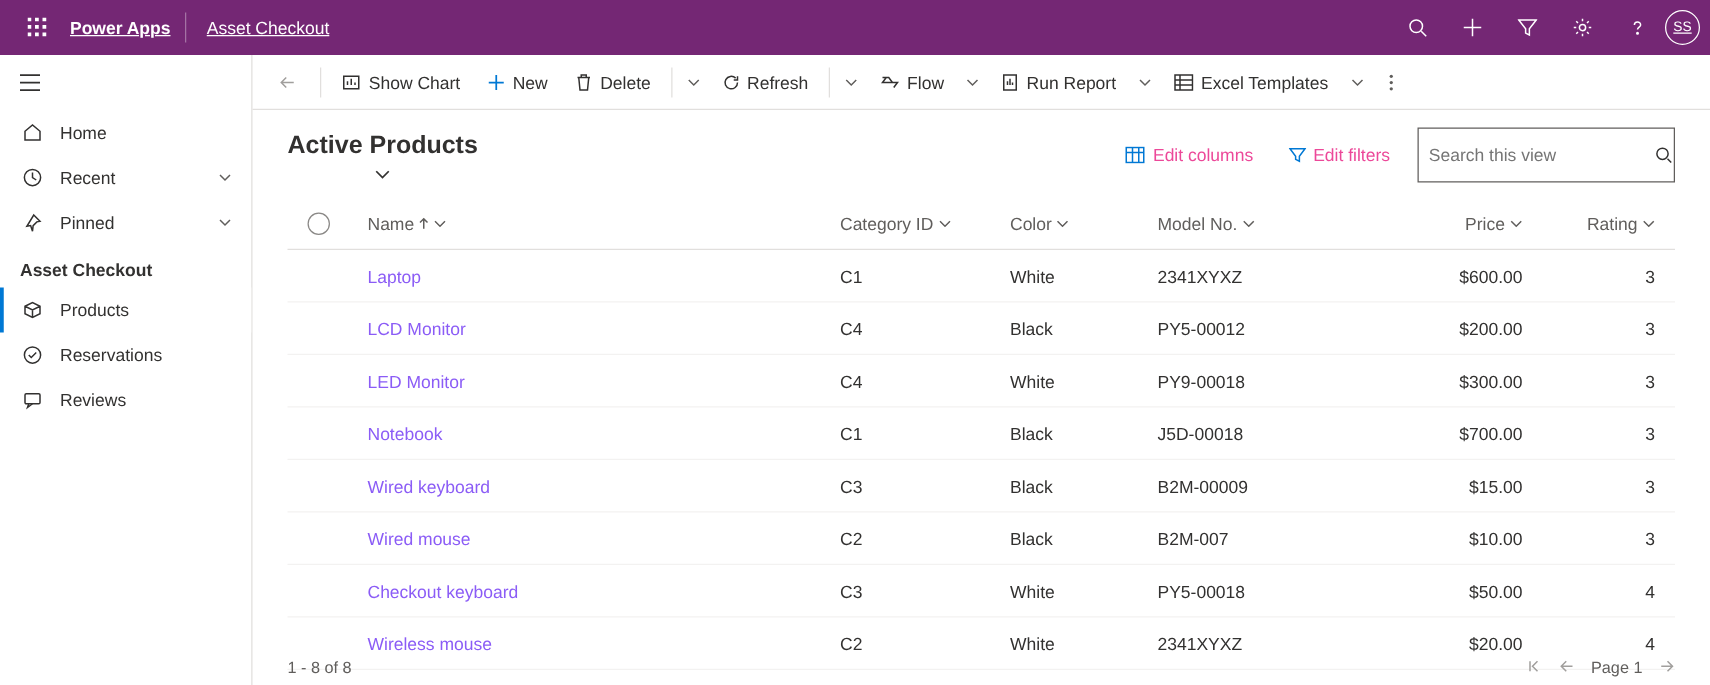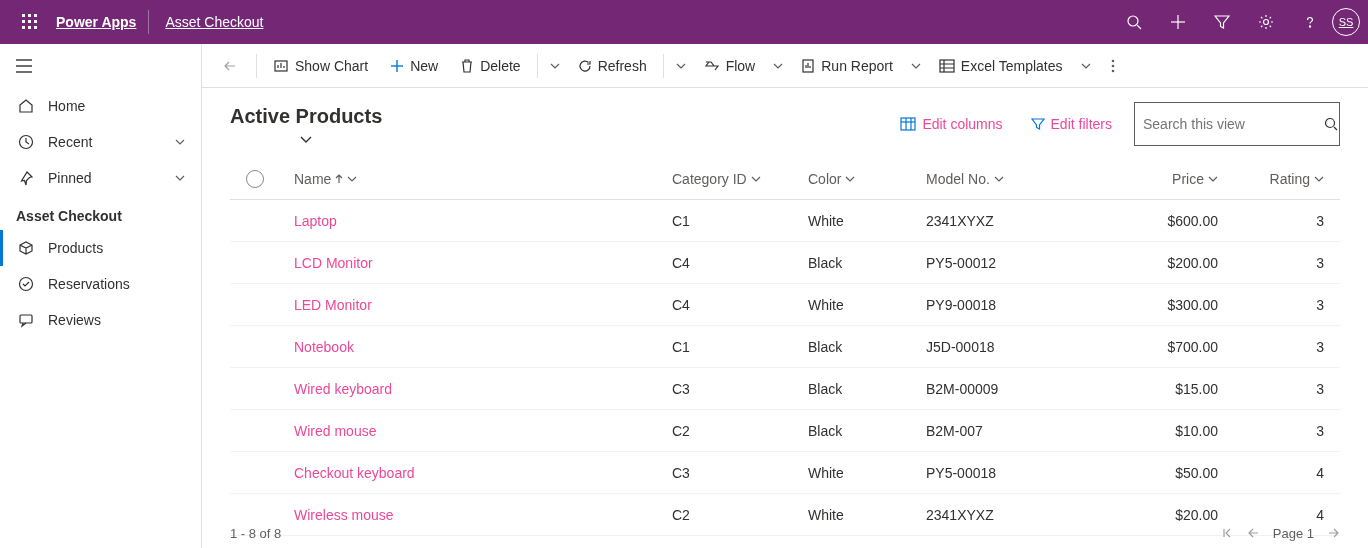--- a/index.html
+++ b/index.html
@@ -49,21 +49,21 @@
 .row { height:42px; border-bottom:1px solid #f3f2f1; display:flex; align-items:center; }
 .col-check { width:50px; display:flex; justify-content:center; }
 .col-name { width:392px; padding-left:14px; }
 .col-cat { width:136px; }
 .col-color { width:118px; }
 .col-model { width:188px; }
 .col-price { width:130px; text-align:right; padding-right:26px; }
 .col-rating { flex:1; text-align:right; padding-right:16px; }
 .thead .col-price, .thead .col-rating { justify-content:flex-end; }
 .th { color:#605e5c; font-size:14px; display:flex; align-items:center; gap:4px; cursor:pointer; }
-.link { color:#ec4899; cursor:pointer; }
+.link { color:#8b5cf6; cursor:pointer; }
 .circle-check { width:18px; height:18px; border:1px solid #8a8886; border-radius:50%; }
 
 
 .footer { position:absolute; bottom:0; left:28px; right:28px; height:30px; display:flex; align-items:center; color:#605e5c; font-size:13px; }
 .footer .spacer { flex:1; }
 .footer .pager { display:flex; align-items:center; gap:14px; }
 .pager-icon { color:#a19f9d; cursor:pointer; }
 
 svg { display:block; }
 </style>

